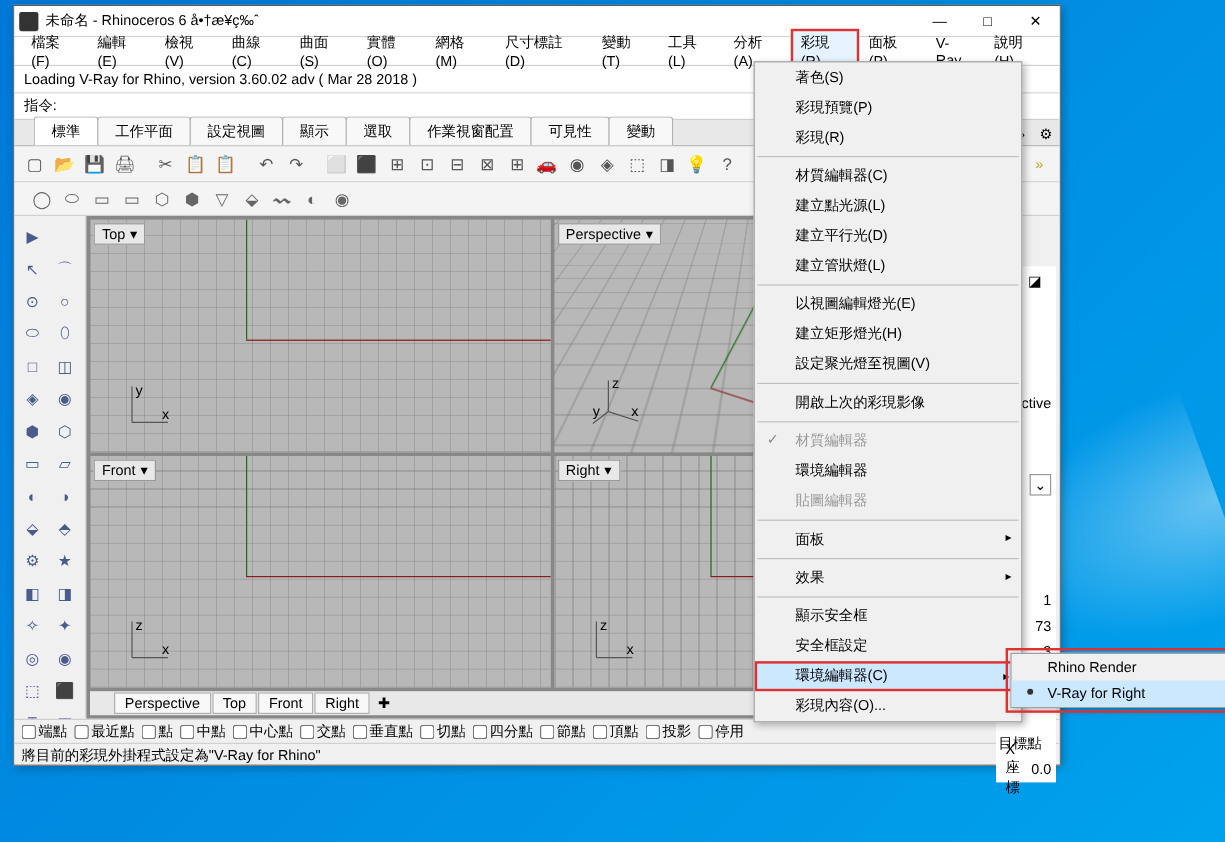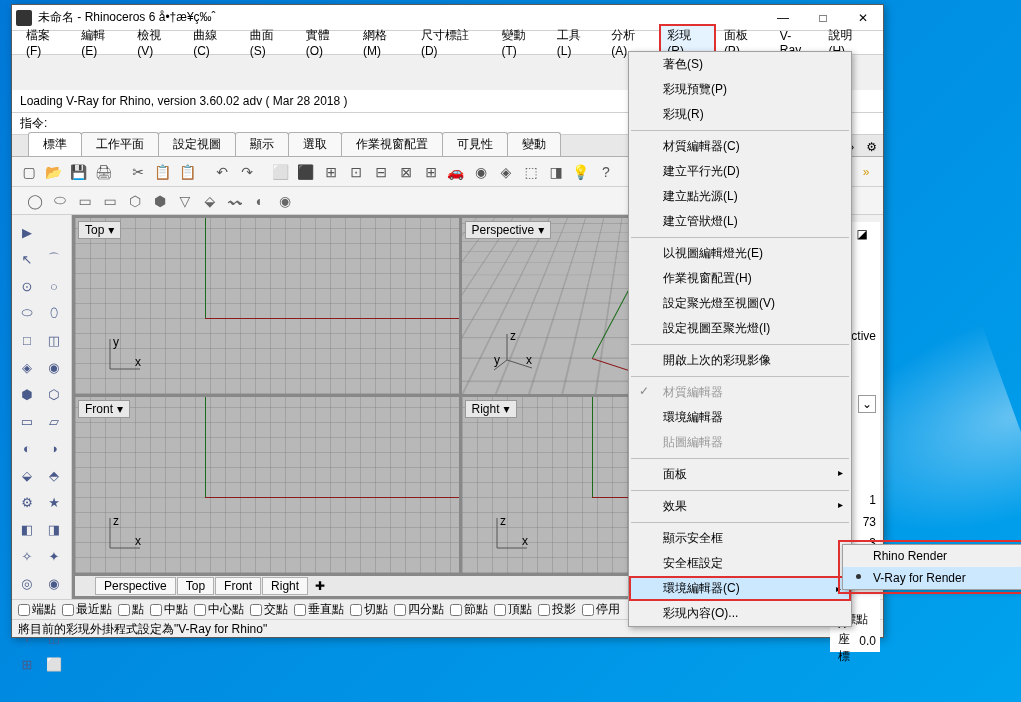--- a/index.html
+++ b/index.html
@@ -11,21 +11,21 @@
 .titlebar { height: 26px; background: #fff; display: flex; align-items: center; padding-left: 4px; border-bottom: 1px solid #d0d0d0; }
 .titlebar .app-icon { width: 16px; height: 16px; background: #333; border-radius: 2px; margin-right: 6px; }
 .titlebar .title { flex: 1; }
 .titlebar .win-btns { display: flex; }
 .titlebar .win-btn { width: 40px; height: 25px; display: flex; align-items: center; justify-content: center; }
 
 .menubar { height: 24px; background: #fff; display: flex; align-items: center; padding: 0 6px; border-bottom: 1px solid #d0d0d0; position: relative; }
 .menubar .menu-item { padding: 3px 8px; cursor: default; }
 .menubar .menu-item.highlight { border: 2px solid #e03030; padding: 1px 6px; background: #e5f3ff; }
 
-.status-area { background: #fff; padding: 4px 8px; border-bottom: 1px solid #d0d0d0; margin-top: 35px; }
+.status-area { background: #fff; padding: 4px 8px; border-bottom: 1px solid #d0d0d0; }
 .cmd-row { display: flex; align-items: center; padding: 2px 8px; background: #fff; border-bottom: 1px solid #d0d0d0; }
 .cmd-row input { flex: 1; border: none; outline: none; margin-left: 4px; }
 
 .tab-strip { display: flex; align-items: flex-end; height: 22px; background: #e8e8e8; padding-left: 16px; gap: 0; border-bottom: 1px solid #b0b0b0; }
 .tab { padding: 3px 14px; border: 1px solid #b0b0b0; border-bottom: none; background: #f8f8f8; border-radius: 3px 3px 0 0; margin-right: -1px; }
 .tab.active { background: #fff; }
 .tab-strip .spacer { flex: 1; }
 .tab-strip .extra { padding: 2px 6px; }
 
 .toolbar { height: 30px; background: #f4f4f4; display: flex; align-items: center; padding: 0 6px; gap: 3px; border-bottom: 1px solid #d0d0d0; }
@@ -518,42 +518,41 @@
       <span>0.0</span>
     </div>
 </div>
 
 <div class="dropdown" id="dropdown">
     <div class="dd-item"><span>著色(S)</span></div>
     <div class="dd-item"><span>彩現預覽(P)</span></div>
     <div class="dd-item"><span>彩現(R)</span></div>
     <div class="dd-sep"></div>
     <div class="dd-item"><span>材質編輯器(C)</span></div>
+    <div class="dd-item"><span>建立點光源(L)</span></div>
     <div class="dd-item"><span>建立平行光(D)</span></div>
-    <div class="dd-item"><span>建立點光源(L)</span></div>
     <div class="dd-item"><span>建立管狀燈(L)</span></div>
     <div class="dd-sep"></div>
     <div class="dd-item"><span>以視圖編輯燈光(E)</span></div>
-    <div class="dd-item"><span>作業視窗配置(H)</span></div>
+    <div class="dd-item"><span>建立矩形燈光(H)</span></div>
     <div class="dd-item"><span>設定聚光燈至視圖(V)</span></div>
-    <div class="dd-item"><span>設定視圖至聚光燈(I)</span></div>
     <div class="dd-sep"></div>
     <div class="dd-item"><span>開啟上次的彩現影像</span></div>
     <div class="dd-sep"></div>
     <div class="dd-item disabled"><span class="check">✓</span><span>材質編輯器</span></div>
     <div class="dd-item"><span>環境編輯器</span></div>
     <div class="dd-item disabled"><span>貼圖編輯器</span></div>
     <div class="dd-sep"></div>
     <div class="dd-item has-sub"><span>面板</span></div>
     <div class="dd-sep"></div>
     <div class="dd-item has-sub"><span>效果</span></div>
     <div class="dd-sep"></div>
     <div class="dd-item"><span>顯示安全框</span></div>
     <div class="dd-item"><span>安全框設定</span></div>
     <div class="dd-item has-sub highlight"><span>環境編輯器(C)</span></div>
     <div class="dd-item"><span>彩現內容(O)...</span></div>
   </div>
 
 <div class="submenu" id="submenu">
     <div class="sm-item"><span>Rhino Render</span></div>
-    <div class="sm-item hover"><span class="bullet"></span><span>V-Ray for Render</span></div>
+    <div class="sm-item hover"><span class="bullet"></span><span>V-Ray for Right</span></div>
   </div>
 <div class="submenu-box"></div>
 
 </body></html>

